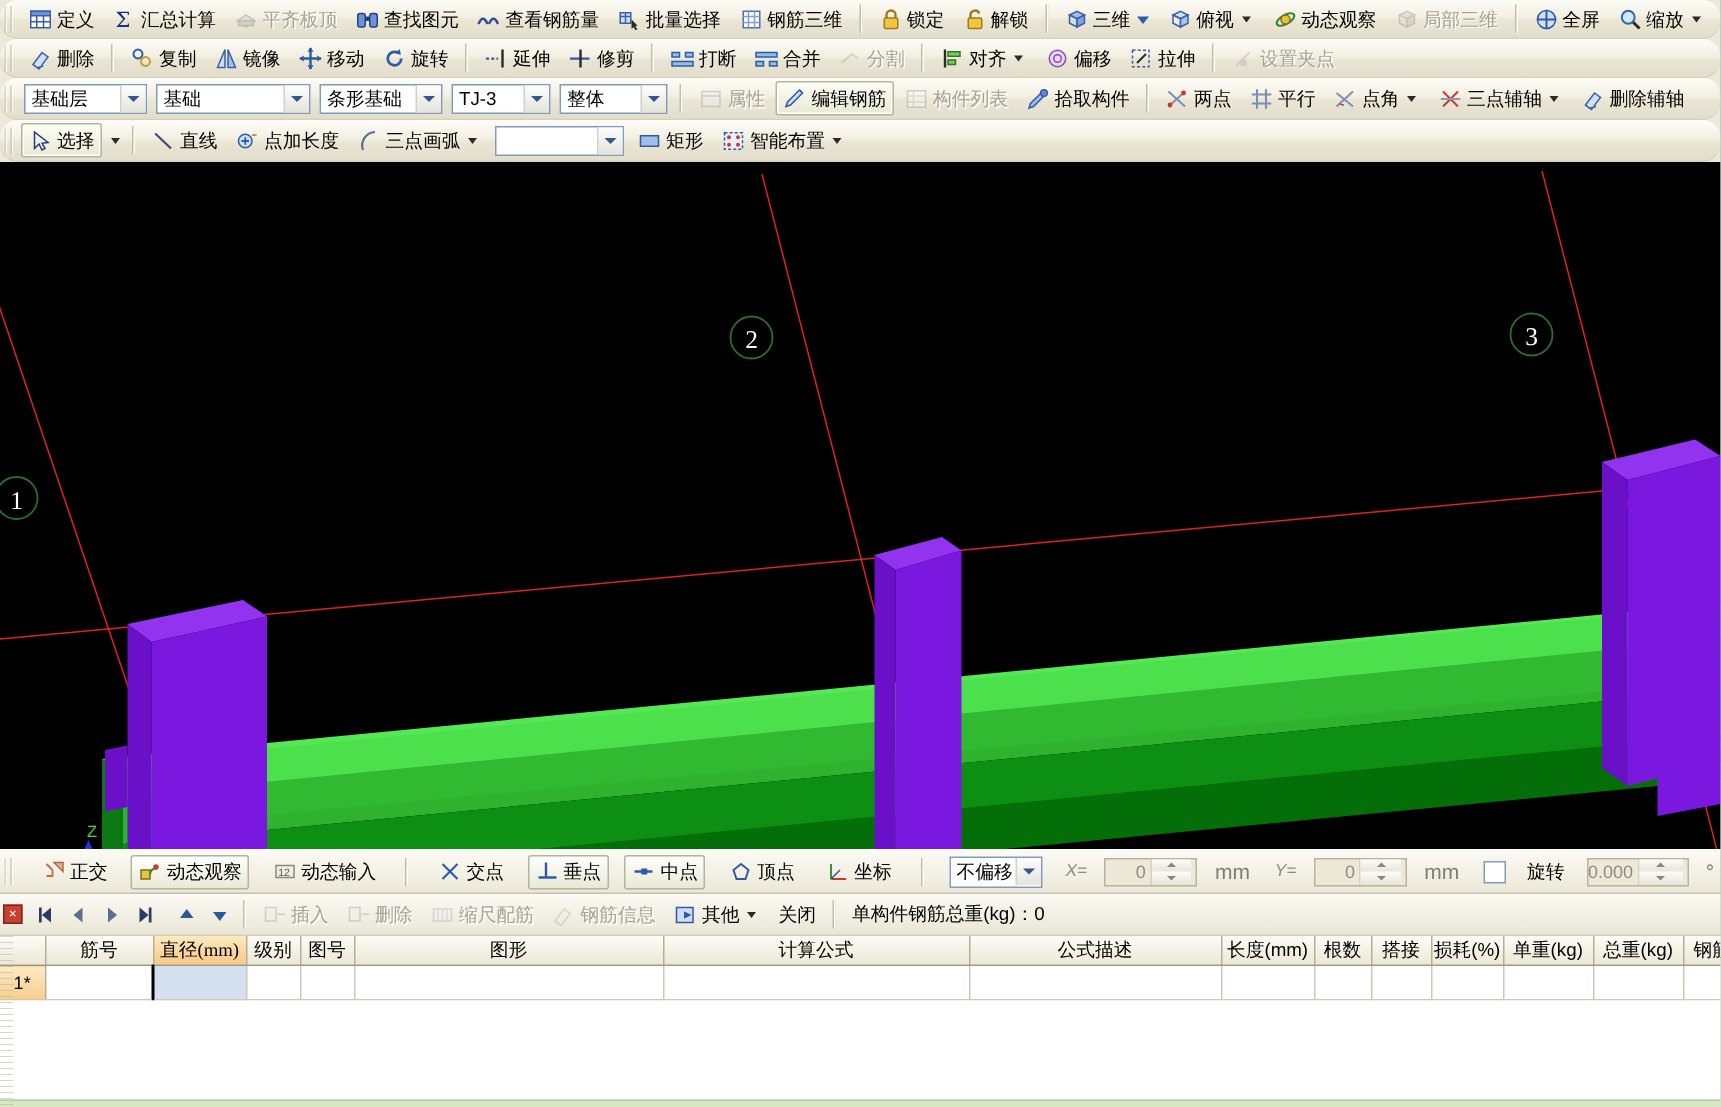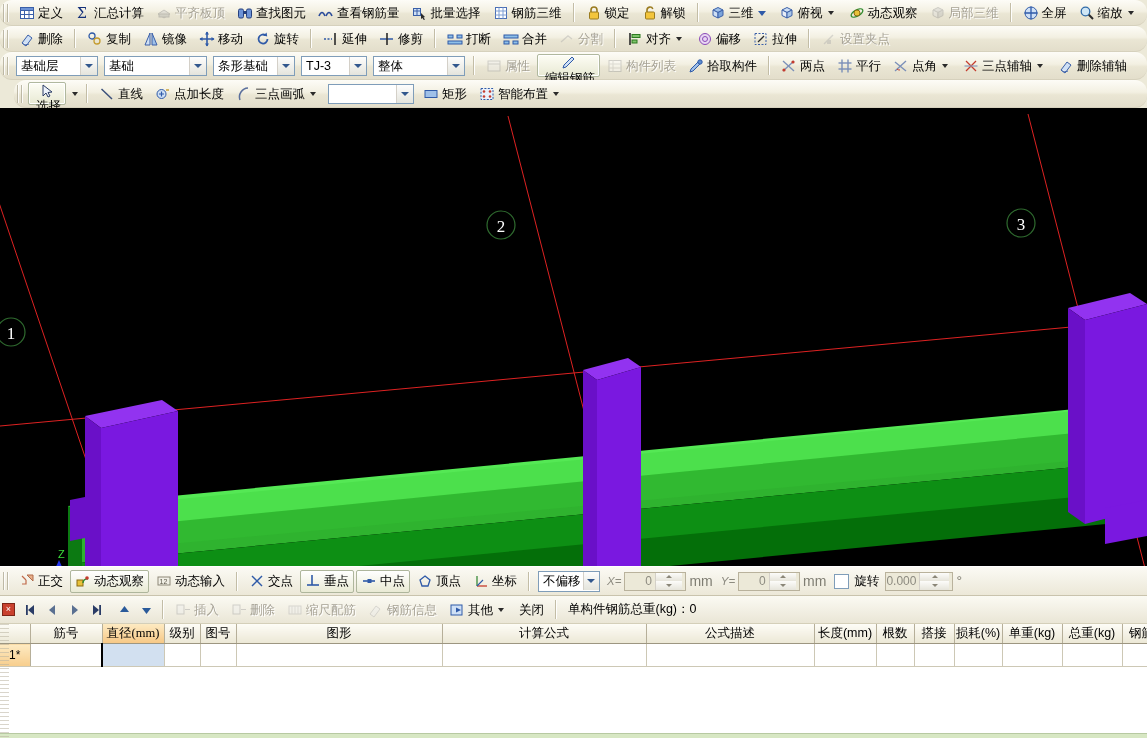--- a/index.html
+++ b/index.html
@@ -14,35 +14,35 @@
   
   .tb{
     display:flex;align-items:center;
     height:25px;min-height:25px;
     background:linear-gradient(to bottom,#fdfcf7 0%,#f3f0e2 45%,#eae6d4 55%,#e3decb 100%);
     border-bottom:1px solid #d6d1bd;
     padding-left:2px;white-space:nowrap;border-radius:12px;
   }
   .tb.r2{height:25px;min-height:25px;}
   .tb.r3{height:27px;min-height:27px;}
-  .tb.r4{height:27px;min-height:27px;margin-left:14px;}
+  .tb.r4{height:27px;min-height:27px;}
 
   .grip{width:7px;height:18px;margin:0 3px 0 1px;
     background-image:linear-gradient(to right,#fff 1px,transparent 1px),
                      linear-gradient(to right,#b5b09c 1px,transparent 1px);
     background-position:1px 0,0 0;background-size:4px 100%;
     opacity:.85;flex:0 0 auto;}
   .sep{width:1px;height:19px;margin:0 5px;background:#c3bda6;border-right:1px solid #fefefd;flex:0 0 auto;}
 
   .ti{display:inline-flex;align-items:center;height:21px;padding:0 4px;margin:0 1px;
       border:1px solid transparent;border-radius:2px;flex:0 0 auto;cursor:default;}
   .ti .lbl{margin-left:3px;font-size:12.5px;line-height:14px;}
   .ti.dis .lbl{color:#a6a295;text-shadow:1px 1px 0 #fff;}
   .ti.on{border:1px solid #b0b89e;background:linear-gradient(to bottom,#fdfdf5,#e8e9d3);
-         box-shadow:inset 0 0 0 1px #fff;flex-direction:column;}
+         box-shadow:inset 0 0 0 1px #fff;}
   .caret{display:inline-block;width:0;height:0;margin:0 3px 0 5px;
          border-left:3.5px solid transparent;border-right:3.5px solid transparent;border-top:4px solid #2a2a2a;}
 
   
   .ic{width:16px;height:16px;position:relative;flex:0 0 auto;display:inline-block;}
   .ic svg{display:block;width:16px;height:16px;}
   .ic.dis{opacity:.40;filter:grayscale(1);}
 
   
   .cmb{display:inline-flex;align-items:center;height:20px;background:#fff;
@@ -52,21 +52,21 @@
             background:linear-gradient(to bottom,#fdfdfd,#e4e4dc);border-left:1px solid #d4d0c8;}
   .cmb .btn i{display:block;width:0;height:0;border-left:4px solid transparent;border-right:4px solid transparent;border-top:4px solid #31578d;}
 
   
   .view{position:relative;flex:1 1 auto;background:#000;overflow:hidden;}
   .view svg{position:absolute;left:0;top:0;}
 
   
   .status{display:flex;align-items:center;height:28px;min-height:28px;
      background:linear-gradient(to bottom,#fbfaf4,#ece8d8);border-top:1px solid #fff;border-bottom:1px solid #c9c3ad;
-     padding-left:2px;white-space:nowrap;}
+     padding-left:2px;white-space:nowrap;justify-content:space-between;}
   .sbtn{display:inline-flex;align-items:center;height:21px;padding:0 4px;margin:0 1px;
         border:1px solid transparent;border-radius:2px;flex:0 0 auto;}
   .sbtn.on{border:1px solid #aeb69c;background:linear-gradient(to bottom,#ffffff,#e9ead4);}
   .sbtn .lbl{margin-left:3px;font-size:12.5px;}
   .numbox{display:inline-flex;align-items:center;height:19px;width:62px;background:#ece9d8;
           border:1px solid #b9b29c;box-sizing:border-box;margin:0 1px;flex:0 0 auto;}
   .numbox span{flex:1;text-align:right;padding-right:3px;color:#8d8b80;font-size:12px;}
   .spin{width:13px;height:17px;display:flex;flex-direction:column;border-left:1px solid #d4d0c8;flex:0 0 auto;}
   .spin i{flex:1;display:flex;align-items:center;justify-content:center;background:linear-gradient(to bottom,#fcfcfa,#e6e4da);}
   .spin i::after{content:"";width:0;height:0;border-left:3px solid transparent;border-right:3px solid transparent;}
@@ -483,21 +483,21 @@
         </span>
       </div>
 
     <div class="cmb" style="width:66px">
       <span class="txt">TJ-3</span>
       <span class="btn">
           <i></i>
         </span>
       </div>
 
-    <div class="cmb" style="width:92px">
+    <div class="cmb" style="width:72px">
       <span class="txt">整体</span>
       <span class="btn">
           <i></i>
         </span>
       </div>
 
     <div class="sep"></div>
 
     <div class="ti dis">
       <span class="ic dis">

